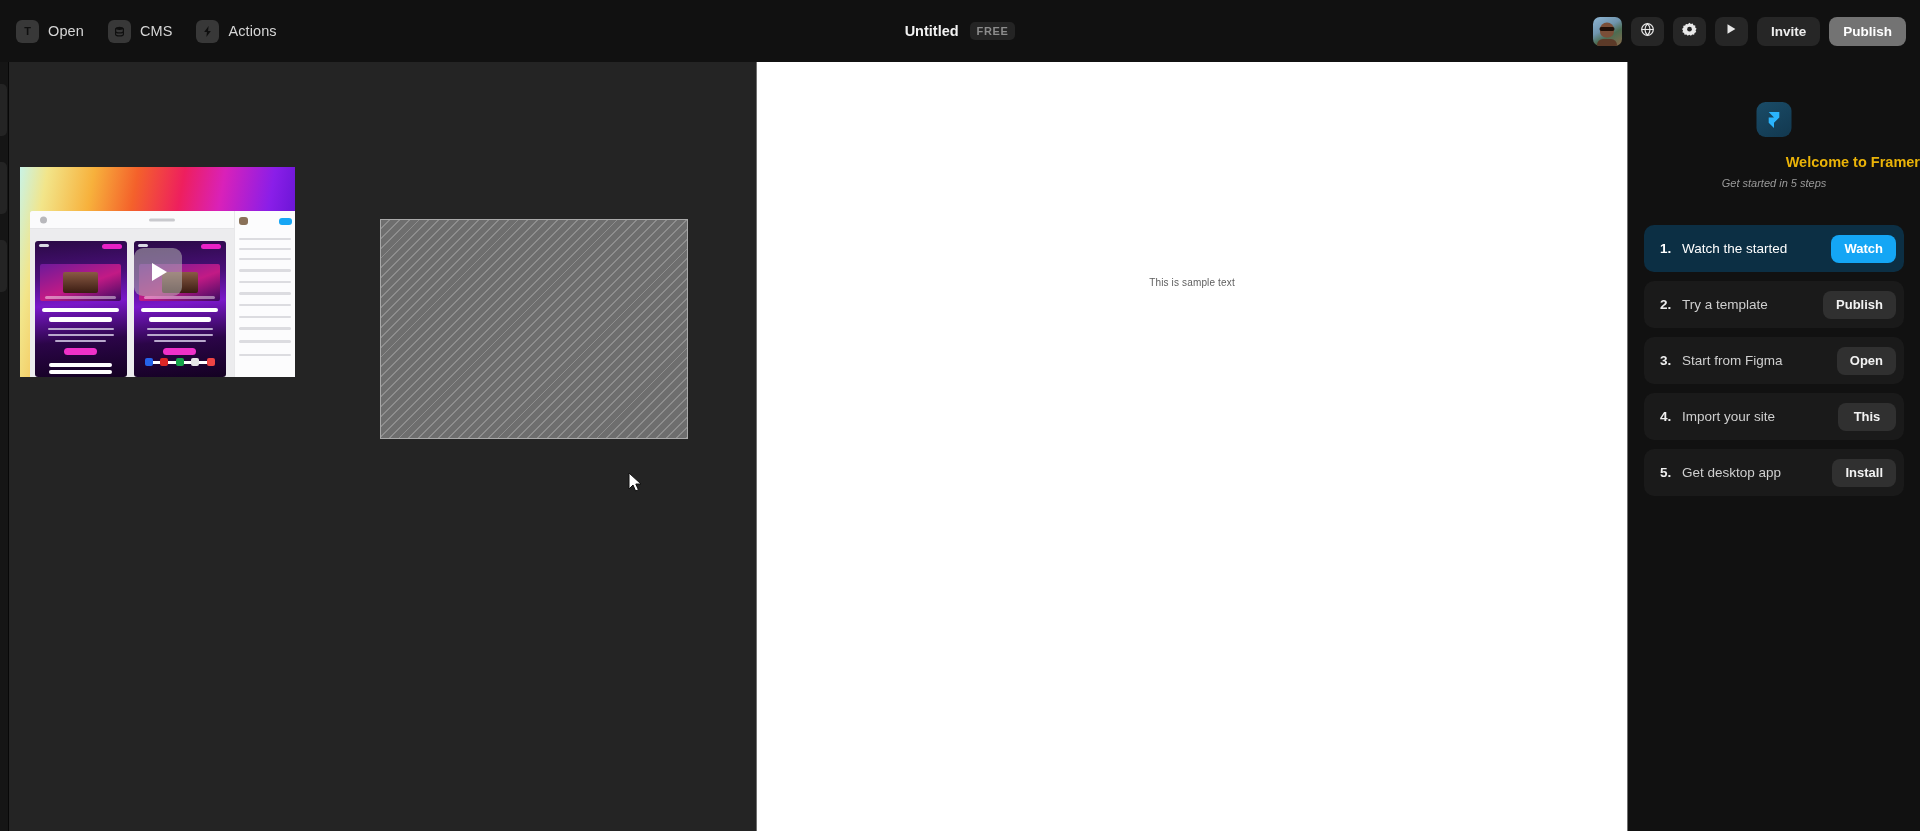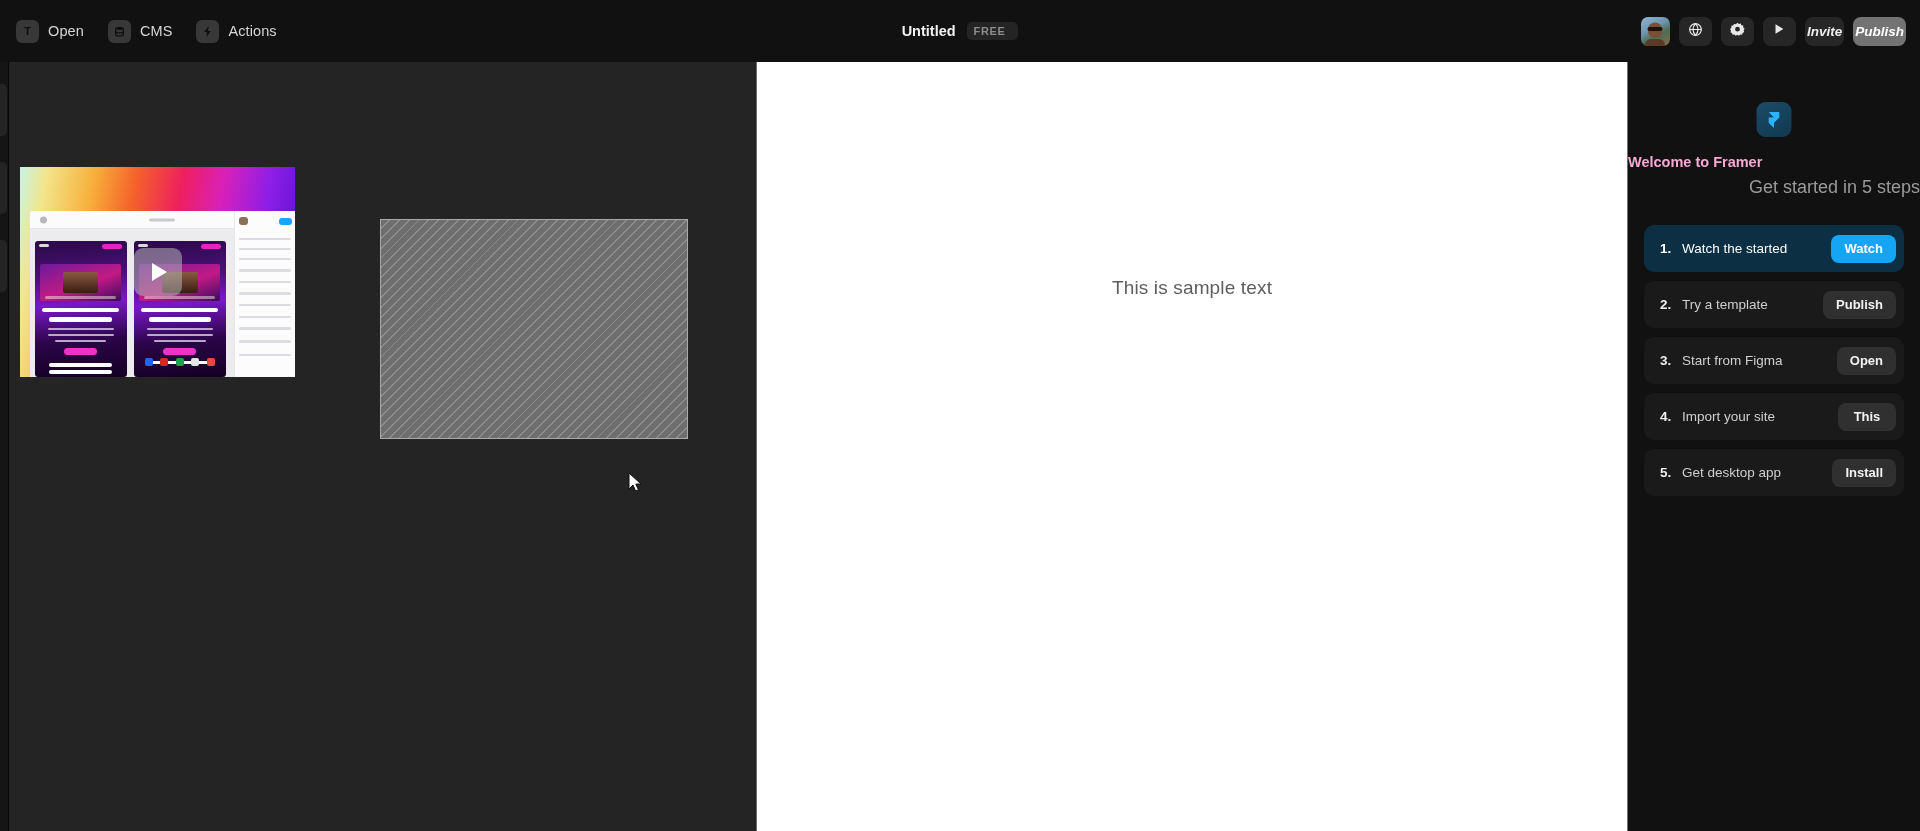--- a/index.html
+++ b/index.html
@@ -30,21 +30,21 @@
   .tb-label { font-size: 14.5px; color: #d6d6d6; letter-spacing: .1px; }
 
   .tb-center {
     position: absolute; left: 0; right: 0; top: 0; height: 62px;
     display: flex; align-items: center; justify-content: center;
     gap: 11px; pointer-events: none;
   }
   .doc-title { font-size: 14.5px; font-weight: bold; color: #f2f2f2; pointer-events: auto; cursor: text; }
   .doc-badge {
     font-size: 11px; font-weight: bold; color: #8c8c8c; letter-spacing: .6px;
-    background: #242424; border-radius: 5px; padding: 3px 13px 3px 7px; pointer-events: auto;
+    background: #242424; border-radius: 5px; padding: 3px 7px 3px 7px; pointer-events: auto;
   }
 
   .tb-right {
     position: absolute; right: 14px; top: 0; height: 62px;
     display: flex; align-items: center; gap: 9px;
   }
   .avatar {
     width: 29px; height: 29px; border-radius: 7px; overflow: hidden;
     background: linear-gradient(150deg,#8fb6d4 0%,#6f94ad 40%,#4c6d52 62%,#8a6a4a 100%);
     position: relative; cursor: pointer; flex:none;
@@ -60,25 +60,24 @@
   .avatar .body {
     position:absolute; left:50%; bottom:-2px; transform:translateX(-50%);
     width:20px; height:9px; border-radius:6px 6px 0 0; background:#5c3a28;
   }
   .iconbtn {
     width: 33px; height: 29px; border-radius: 8px; background: #262626;
     display: flex; align-items: center; justify-content: center;
     cursor: pointer; flex:none;
   }
   .pillbtn {
-    height: 29px; padding: 0 2px; border-radius: 8px; background: #262626;
+    height: 29px; padding: 0 14px; border-radius: 8px; background: #262626;
     display: flex; align-items: center; justify-content: center;
     font-size: 13.5px; font-weight: bold; color: #ededed; cursor: pointer; border:none;
     font-family: "Liberation Sans", sans-serif;
-    font-style: italic;
   }
   .pillbtn.primary { background: #737373; color: #ffffff; }
 
   
   #leftrail {
     position: absolute; left: 0; top: 62px; width: 9px; height: 769px;
     background: #151515; border-right: 1px solid #070707;
   }
   .rail-stub { position:absolute; left:-4px; width:11px; height:52px; border-radius:5px; background:#242424; }
 
@@ -150,44 +149,44 @@
     border:1px solid #a9a9a9; cursor:pointer;
   }
 
   
   #page {
     position:absolute; left:756px; top:62px; width:872px; height:769px;
     background:#ffffff; border-left:1px solid #6f6f6f; border-right:1px solid #6f6f6f;
   }
   #sampletext {
     position:absolute; left:0; top:215px; width:100%; text-align:center;
-    font-size:19px; color:#5e5e5e; letter-spacing:.15px; cursor:text;
+    font-size:10px; color:#5e5e5e; letter-spacing:.15px; cursor:text;
   }
 
   
   #cursor { position:absolute; left:628px; top:472px; width:16px; height:22px; pointer-events:none; }
 
   
   #rightpanel {
     position:absolute; right:0; top:62px; width:292px; height:769px;
     background:#111111;
   }
   .rp-logo {
     position:absolute; left:50%; top:40px; transform:translateX(-50%);
     width:35px; height:35px; border-radius:9px;
     background:linear-gradient(150deg,#1a4c68,#12384f);
     display:flex; align-items:center; justify-content:center;
   }
   .rp-title {
-    position:absolute; left:0; top:92px; width:100%; text-align:left;
-    font-size:14.5px; font-weight:bold; color:#f9a8d4;
+    position:absolute; left:0; top:92px; width:100%; text-align:right;
+    font-size:14.5px; font-weight:bold; color:#eab308;
   }
   .rp-sub {
-    position:absolute; left:0; top:115px; width:100%; text-align:right;
-    font-size:18px; color:#9a9a9a;
+    position:absolute; left:0; top:115px; width:100%; text-align:center;
+    font-size:11px; color:#9a9a9a;font-style:italic;
   }
   #steps { position:absolute; left:16px; top:163px; right:16px; }
   .step {
     display:flex; align-items:center; height:47px; border-radius:10px;
     background:#1a1a1a; margin-bottom:9px; padding:0 8px 0 16px; cursor:pointer;
   }
   .step.active { background:#0c2f44; }
   .st-num { font-size:13.5px; font-weight:bold; color:#efefef; width:22px; flex:none; }
   .step.active .st-num { color:#ffffff; }
   .st-label { font-size:13.5px; color:#cfcfcf; flex:1; }

